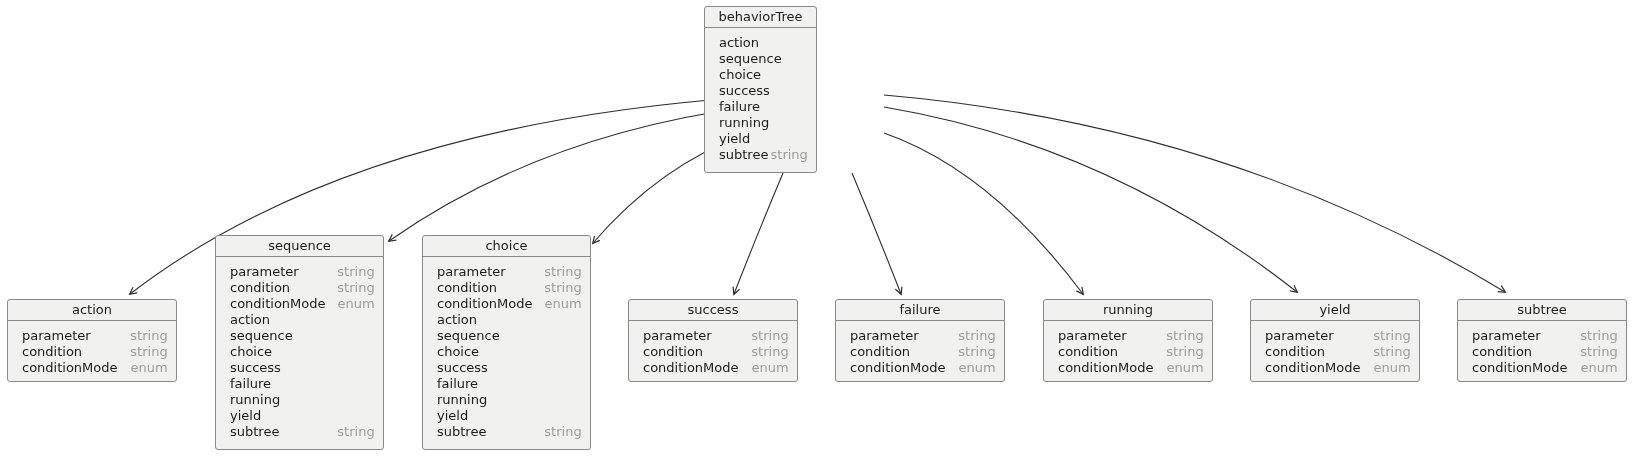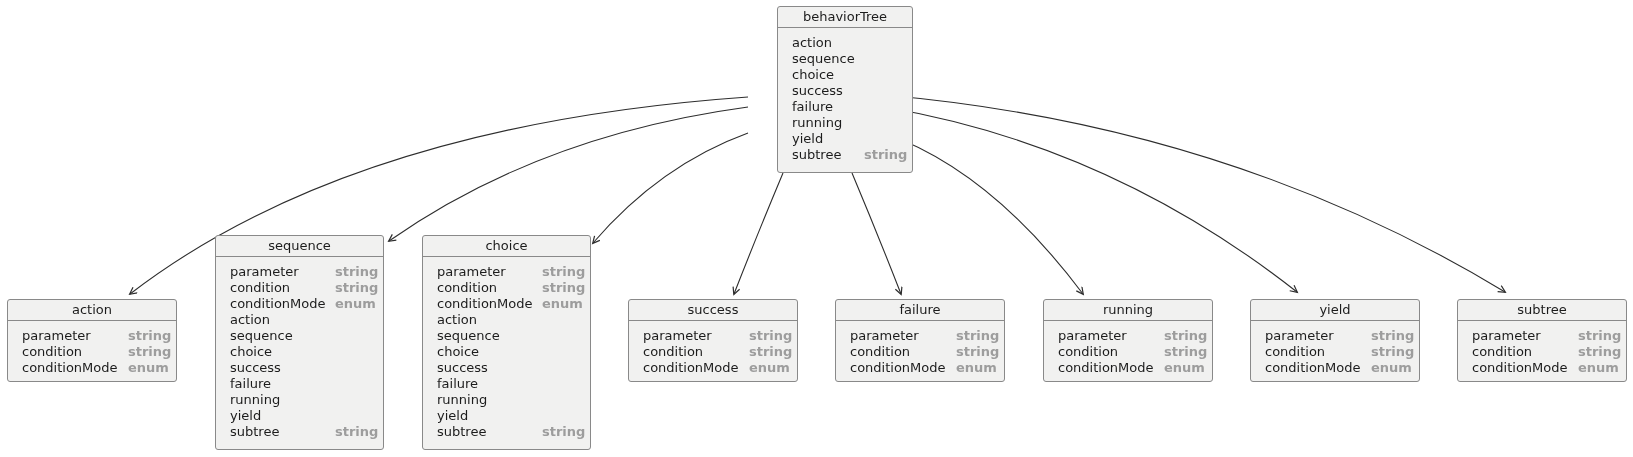--- a/index.html
+++ b/index.html
@@ -39,23 +39,23 @@
   }
   .node-rows{padding:7px 0 0 0;}
   .frow{
     display:flex;
     height:16px;
     line-height:16px;
     padding:0 6px 0 14px;
     white-space:nowrap;
   }
   .fname{flex:1;color:var(--text);}
-  .ftype{width:42px;text-align:left;color:var(--type-text);font-weight:bold;}
+  .ftype{width:42px;text-align:center;color:var(--type-text);}
   
-  .n-behaviorTree{left:777px;top:6px;width:136px;height:167px;}
+  .n-behaviorTree{left:704px;top:6px;width:113px;height:167px;}
   .n-action  {left:7px;   top:299px;width:170px;height:83px;}
   .n-sequence{left:215px; top:235px;width:169px;height:215px;}
   .n-choice  {left:422px; top:235px;width:169px;height:215px;}
   .n-success {left:628px; top:299px;width:170px;height:83px;}
   .n-failure {left:835px; top:299px;width:170px;height:83px;}
   .n-running {left:1043px;top:299px;width:170px;height:83px;}
   .n-yield   {left:1250px;top:299px;width:170px;height:83px;}
   .n-subtree {left:1457px;top:299px;width:170px;height:83px;}
 </style>
 </head>

